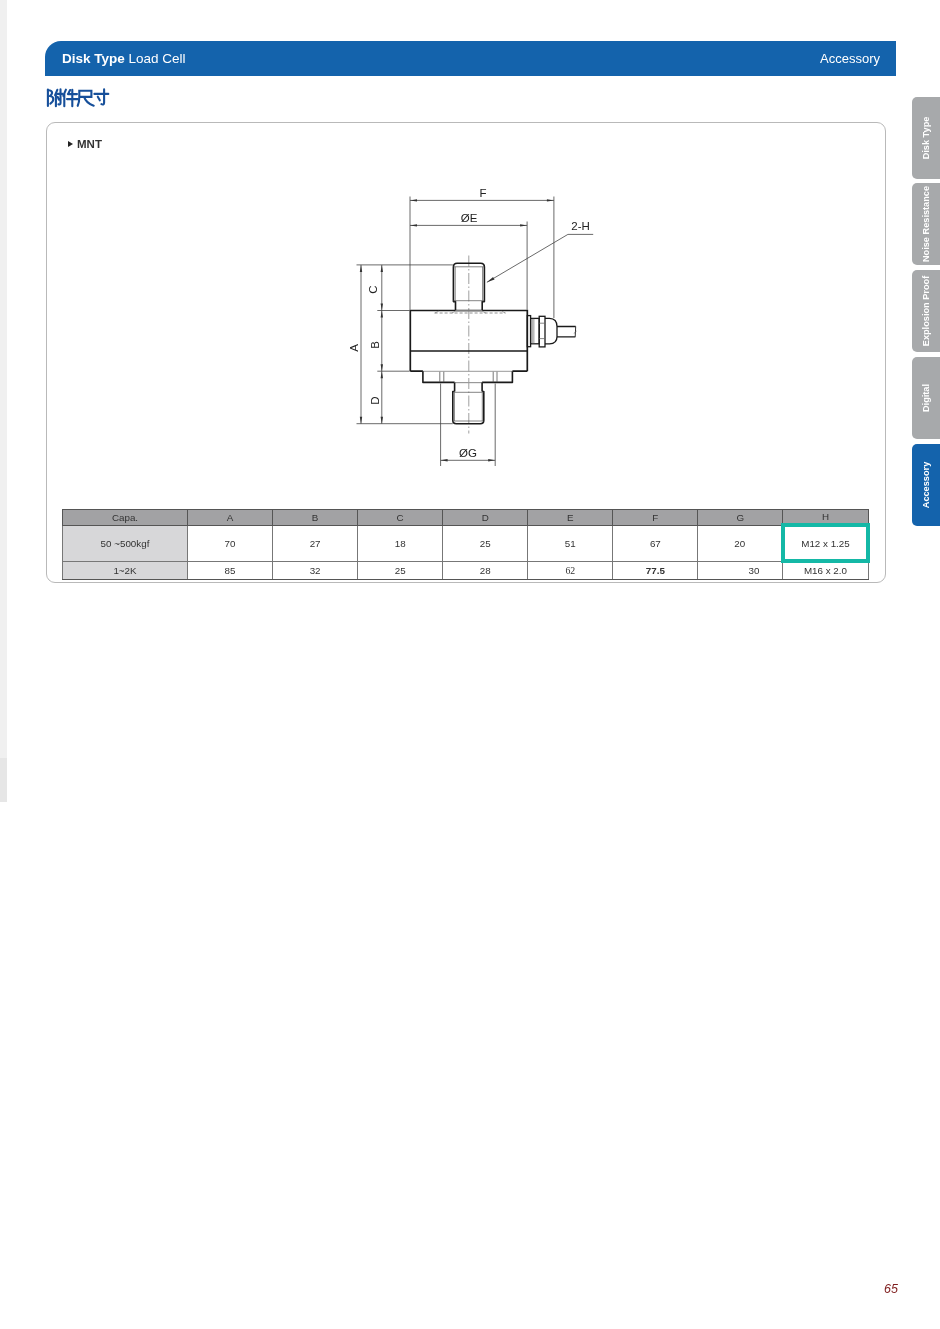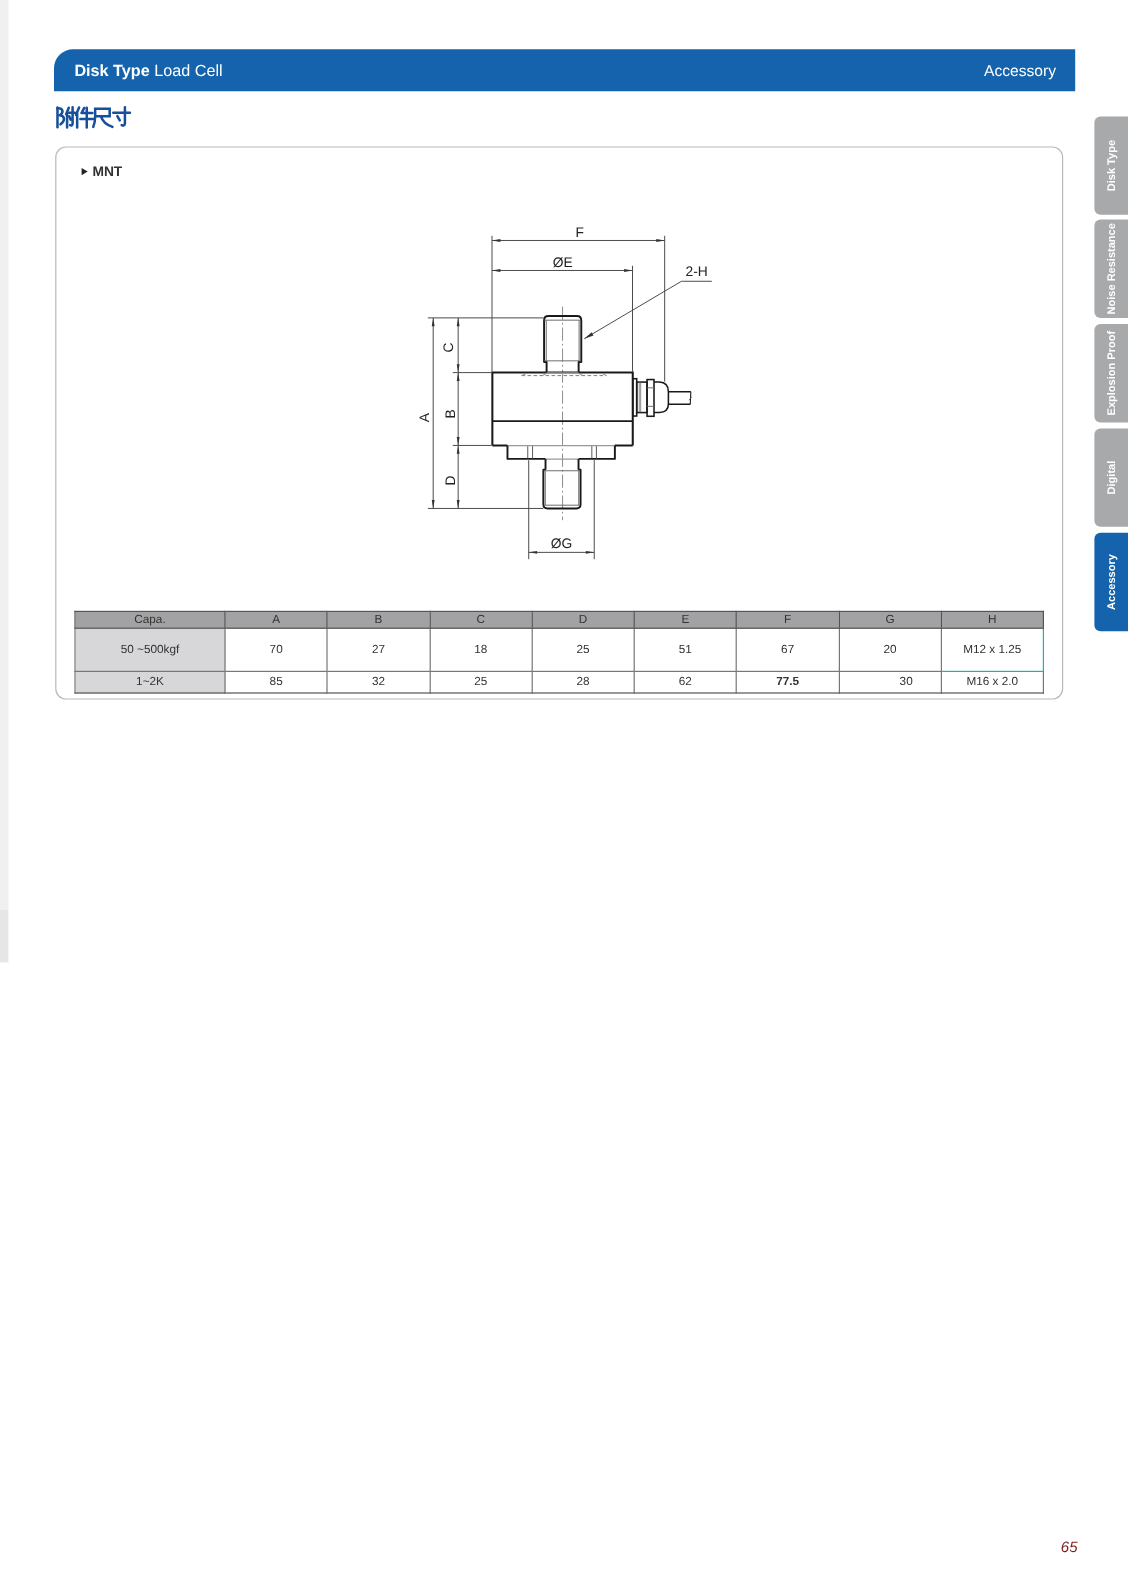--- a/index.html
+++ b/index.html
@@ -151,30 +151,30 @@
 
   <tr style="height:36px;background:#fff;">
     <td style="border:1px solid #777;background:#d7d7d9;">50 ~500kgf</td>
     <td style="border:1px solid #777;">70</td>
     <td style="border:1px solid #777;">27</td>
     <td style="border:1px solid #777;">18</td>
     <td style="border:1px solid #777;">25</td>
     <td style="border:1px solid #777;">51</td>
     <td style="border:1px solid #777;">67</td>
     <td style="border:1px solid #777;">20</td>
-    <td style="border:1px solid #14b8a6;">M12 x 1.25</td>
+    <td style="border:4px solid #14b8a6;">M12 x 1.25</td>
   </tr>
 
   <tr style="height:18px;background:#fff;">
     <td style="border:1px solid #777;border-bottom:1.5px solid #555;background:#d7d7d9;">1~2K</td>
     <td style="border:1px solid #777;border-bottom:1.5px solid #555;">85</td>
     <td style="border:1px solid #777;border-bottom:1.5px solid #555;">32</td>
     <td style="border:1px solid #777;border-bottom:1.5px solid #555;">25</td>
     <td style="border:1px solid #777;border-bottom:1.5px solid #555;">28</td>
-    <td style="border:1px solid #777;border-bottom:1.5px solid #555;">62</td>
+    <td style="border:1px solid #777;border-bottom:1.5px solid #555;font-family:Liberation Serif, serif;">62</td>
     <td style="border:1px solid #777;border-bottom:1.5px solid #555;font-weight:bold;">77.5</td>
     <td style="border:1px solid #777;border-bottom:1.5px solid #555;padding-left:28px;">30</td>
     <td style="border:1px solid #777;border-bottom:1.5px solid #555;">M16 x 2.0</td>
   </tr>
 </tbody>
   </table>
 
 <div class="abs" style="left:911.8px;top:96.5px;width:28.2px;height:82px;background:#a7a9ab;border-radius:5px 0 0 5px;"></div>
 <div class="abs" style="left:911.8px;top:96.5px;width:28.2px;height:82px;display:flex;align-items:center;justify-content:center;">
     <span style="transform:rotate(-90deg);white-space:nowrap;color:#fff;font-size:9.2px;font-weight:bold;">Disk Type</span>

